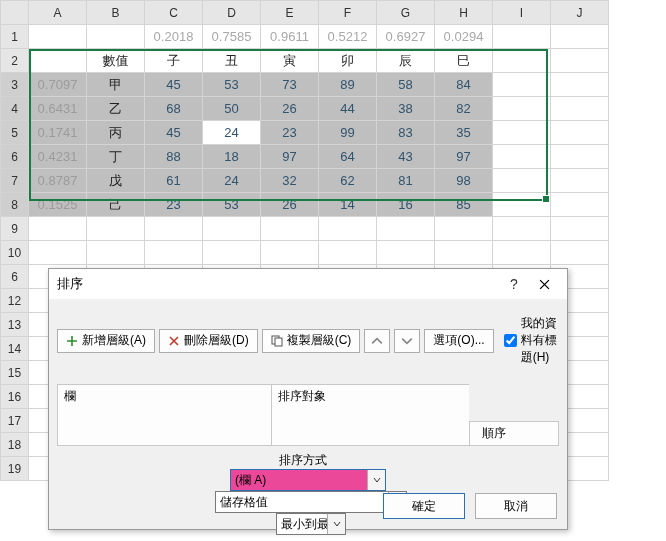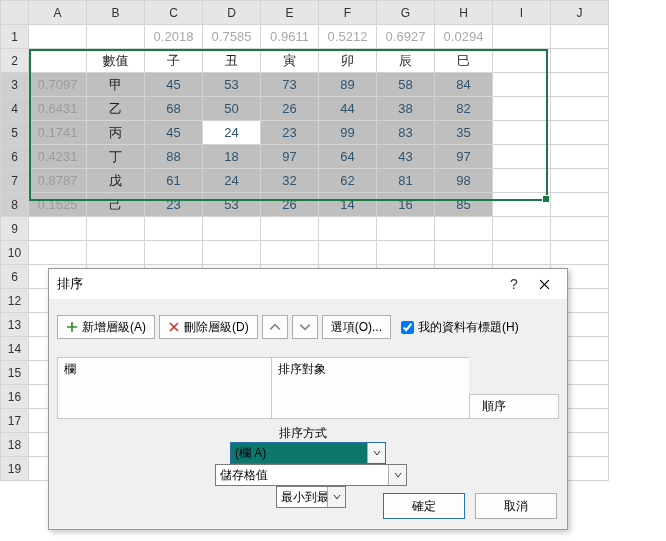--- a/index.html
+++ b/index.html
@@ -156,21 +156,21 @@
     height: 22px;
     border: 1px solid #7a7a7a;
     background: #fff;
     display: flex;
     align-items: center;
     padding: 0 4px;
     font-size: 12px;
     position: relative;
     cursor: pointer;
   }
-  .dd.focus { border: 1px solid #2a6fb0; background: #0f766e; }
+  .dd.focus { border: 1px solid #2a6fb0; background: #ec4899; }
   .dd .caret {
     position: absolute;
     right: 0; top: 0;
     width: 18px; height: 100%;
     border-left: 1px solid #adadad;
     display: flex; align-items: center; justify-content: center;
     background: #f4f4f4;
   }
   .dd .caret svg { width: 8px; height: 8px; }
 
@@ -481,20 +481,27 @@
           <path d="M6 1 V11 M1 6 H11" stroke="#2e8b2e" stroke-width="1.6"></path>
         </svg>
       <span>新增層級(A)</span>
     </div>
     <div class="tbtn">
       <svg viewBox="0 0 12 12">
           <path d="M2 2 L10 10 M10 2 L2 10" stroke="#c0392b" stroke-width="1.6"></path>
         </svg>
       <span>刪除層級(D)</span>
     </div>
+    <div class="tbtn">
+      <svg viewBox="0 0 12 12">
+          <rect x="1" y="1" width="7" height="8" fill="none" stroke="#555"></rect>
+          <rect x="4" y="3" width="7" height="8" fill="#fff" stroke="#555"></rect>
+        </svg>
+      <span>複製層級(C)</span>
+    </div>
     <div class="tbtn icon-only">
       <svg viewBox="0 0 10 10">
           <path d="M1 7 L5 3 L9 7" fill="none" stroke="#888" stroke-width="1.4"></path>
         </svg>
     </div>
     <div class="tbtn icon-only">
       <svg viewBox="0 0 10 10">
           <path d="M1 3 L5 7 L9 3" fill="none" stroke="#888" stroke-width="1.4"></path>
         </svg>
     </div>

